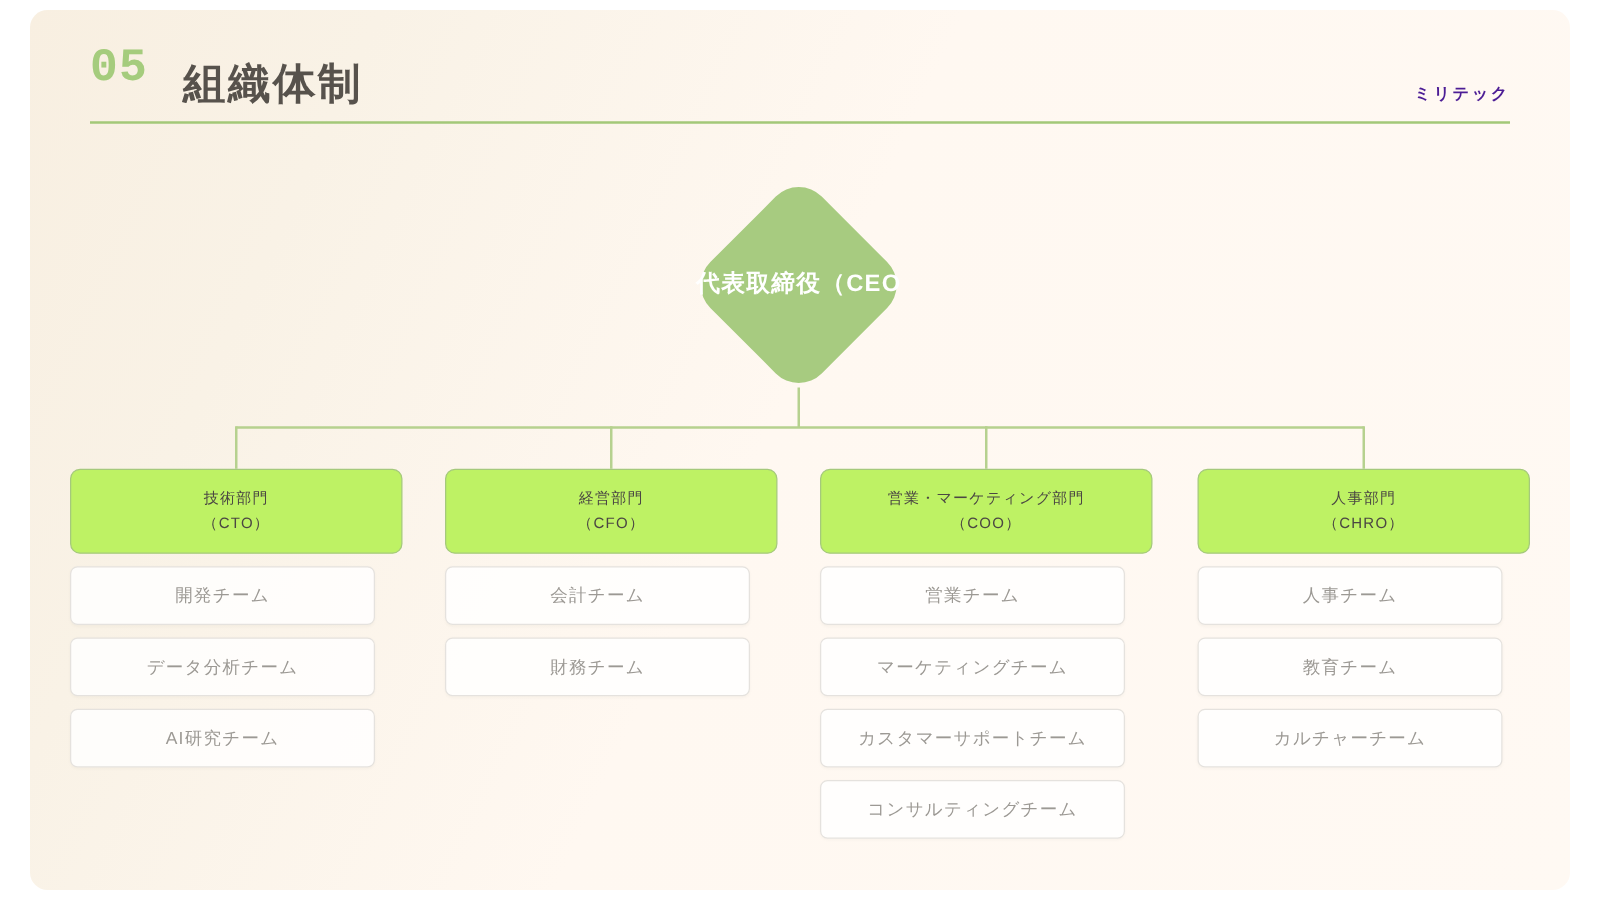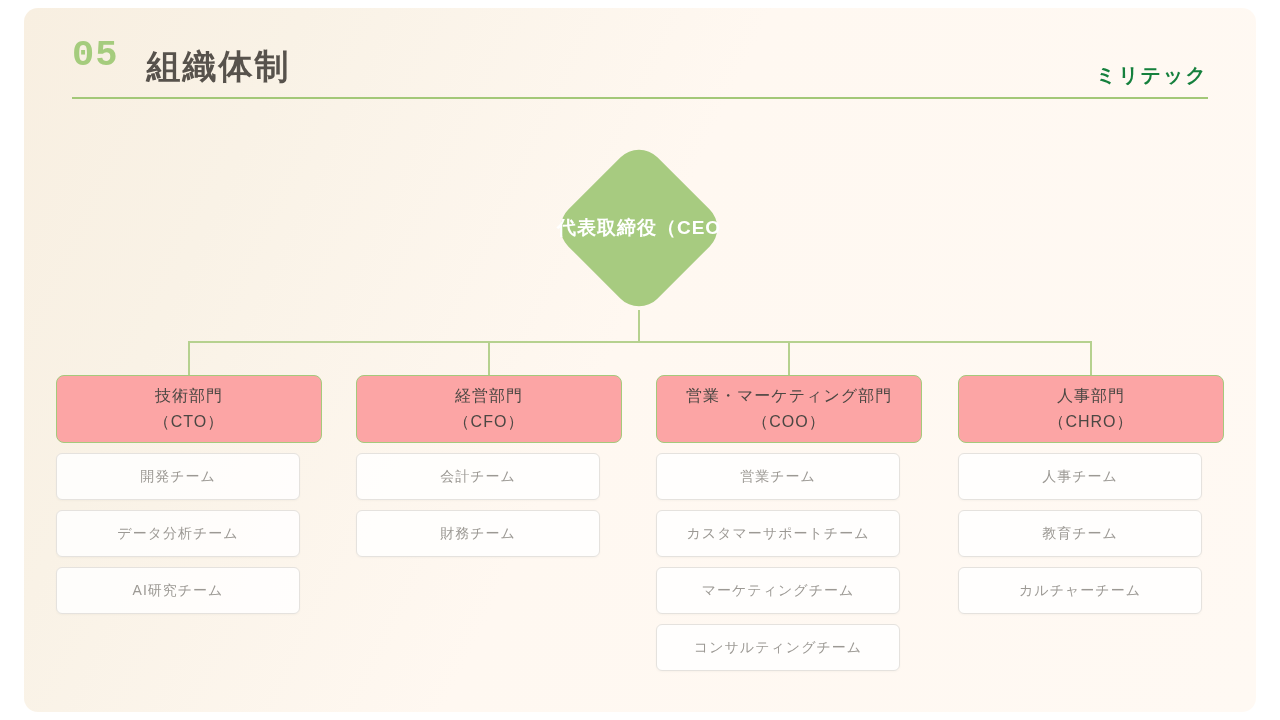--- a/index.html
+++ b/index.html
@@ -38,23 +38,23 @@
   }
   .page-title {
     font-size: 34px;
     font-weight: bold;
     color: #57524c;
     letter-spacing: 2px;
     margin-top: 24px;
   }
   .brand {
     margin-left: auto;
-    font-size: 20px;
+    font-size: 13px;
     font-weight: bold;
-    color: #15803d;
+    color: #4c1d95;
     letter-spacing: 2px;
     margin-top: 40px;
   }
   .rule {
     position: absolute;
     left: 72px; top: 97px;
     width: 1136px; height: 2px;
     background: #a3c878;
   }
   .diamond-shape {
@@ -83,30 +83,30 @@
   .conn { position: absolute; background: #b6d18f; }
   .conn.v { width: 1.5px; }
   .conn.h { height: 1.5px; }
   .org-col {
     position: absolute;
     top: 375px;
     width: 266px;
   }
   .dept-box {
     width: 266px; height: 68px;
-    background: #fca5a5;
+    background: #bef264;
     border: 1.5px solid #a5c97c;
     border-radius: 8px;
     display: flex;
     flex-direction: column;
     justify-content: center;
     align-items: center;
     text-align: center;
     color: #4b4743;
-    font-size: 16px;
+    font-size: 12px;
     line-height: 1.65;
     letter-spacing: 1px;
   }
   .team-box {
     width: 244px; height: 47px;
     margin-top: 10px;
     background: rgba(255, 255, 255, 0.82);
     border: 1px solid #e5e2de;
     border-radius: 6px;
     box-shadow: 0 1px 2px rgba(120, 110, 95, 0.05);
@@ -163,22 +163,22 @@
         </div>
         <div class="team-box">会計チーム</div>
         <div class="team-box">財務チーム</div>
       </div>
       <div class="org-col" style="left: 656px;">
         <div class="dept-box">
           <div class="dept-name">営業・マーケティング部門</div>
           <div class="dept-role">（COO）</div>
         </div>
         <div class="team-box">営業チーム</div>
+        <div class="team-box">マーケティングチーム</div>
         <div class="team-box">カスタマーサポートチーム</div>
-        <div class="team-box">マーケティングチーム</div>
         <div class="team-box">コンサルティングチーム</div>
       </div>
       <div class="org-col" style="left: 958px;">
         <div class="dept-box">
           <div class="dept-name">人事部門</div>
           <div class="dept-role">（CHRO）</div>
         </div>
         <div class="team-box">人事チーム</div>
         <div class="team-box">教育チーム</div>
         <div class="team-box">カルチャーチーム</div>

